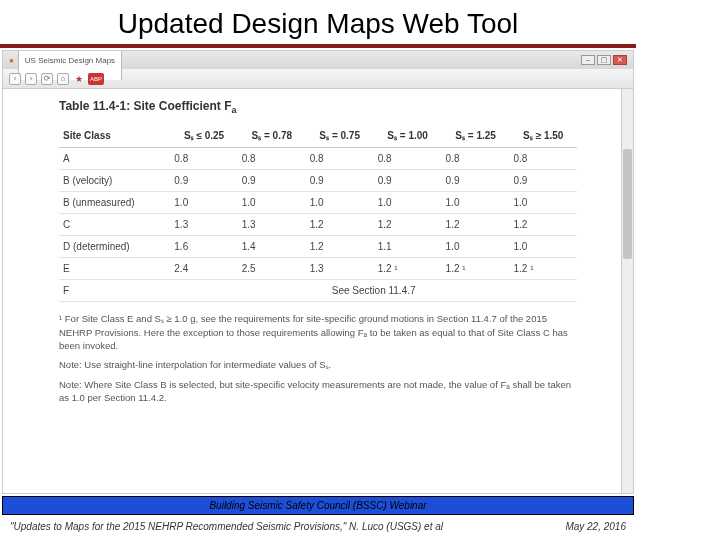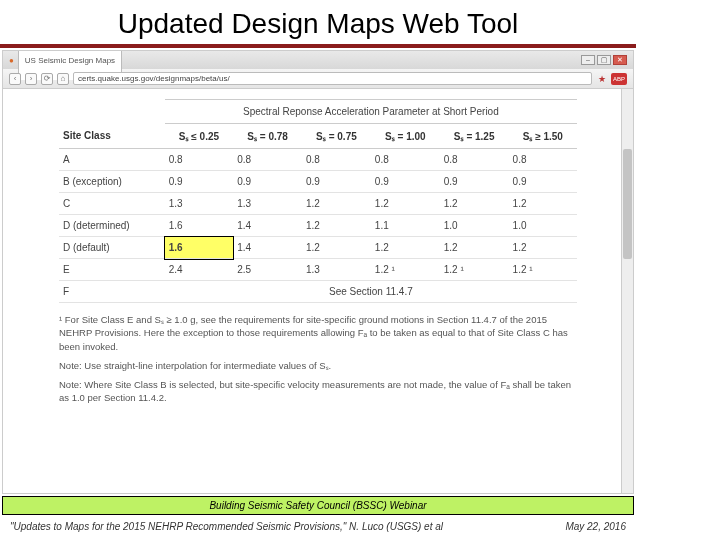--- a/index.html
+++ b/index.html
@@ -37,21 +37,21 @@
   .hlcell { background: #ffff66; outline: 1.5px solid #000; font-weight: 700; }
   .seecell { text-align: center; }
   sub { font-size: 8px; }
 
   .notes { font-size: 9.5px; color: #555; line-height: 1.4; margin-top: 10px; }
   .notes p { margin-bottom: 6px; }
 
   .scrollbar { position: absolute; right: 0; top: 38px; bottom: 0; width: 12px; background: #eee; border-left: 1px solid #ccc; }
   .thumb { position: absolute; left: 1px; right: 1px; top: 60px; height: 110px; background: #c4c4c4; border-radius: 2px; }
 
-  .ribbon { border: 1px solid #000; padding: 3px 0; text-align: center; font-size: 10px; font-style: italic; font-family: Arial, sans-serif; margin: 2px 2px 0 2px; background: #bef264; }
+  .ribbon { border: 1px solid #000; padding: 3px 0; text-align: center; font-size: 10px; font-style: italic; font-family: Arial, sans-serif; margin: 2px 2px 0 2px; background: #1d4ed8; }
 
   .footer { display: flex; justify-content: space-between; padding: 6px 10px 8px 10px; font-size: 10px; font-style: italic; color: #333; }
 </style>
 </head>
 <body>
 
 <div class="slide">
 
   <div class="title-wrap">
     <div class="title">Updated Design Maps Web Tool</div>
@@ -66,35 +66,33 @@
         <div class="winbtn">–</div>
         <div class="winbtn">▢</div>
         <div class="winbtn close">✕</div>
       </div>
     </div>
     <div class="addrbar">
       <div class="navicon">‹</div>
       <div class="navicon">›</div>
       <div class="navicon">⟳</div>
       <div class="navicon">⌂</div>
-      <div class="url">certs.quake.usgs.gov/designmaps/beta/us/</div>
       <div class="endicons">
         <div class="endicon">★</div>
         <div class="endicon" style="background:#c33;color:#fff;font-size:6px;border-radius:2px;width:16px">ABP</div>
       </div>
     </div>
 
     <div class="page">
+      <div class="tbltitle">
+        <span>Table 11.4-1: Site Coefficient </span><span>F</span><sub>a</sub>
+      </div>
 
       <table>
         <thead>
-          <tr>
-            <th style="border:none"></th>
-            <th class="thead-span" colspan="6">Spectral Reponse Acceleration Parameter at Short Period</th>
-          </tr>
           <tr id="hdr-row">
             <th>Site Class</th>
           <th>Sₛ ≤ 0.25</th>
               <th>Sₛ = 0.78</th>
               <th>Sₛ = 0.75</th>
               <th>Sₛ = 1.00</th>
               <th>Sₛ = 1.25</th>
               <th>Sₛ ≥ 1.50</th>
             </tr>
         </thead>
@@ -102,54 +100,54 @@
             <tr>
               <td>A</td>
               <td>0.8</td>
               <td>0.8</td>
               <td>0.8</td>
               <td>0.8</td>
               <td>0.8</td>
               <td>0.8</td>
             </tr>
             <tr>
-              <td>B (exception)</td>
+              <td>B (velocity)</td>
               <td>0.9</td>
               <td>0.9</td>
               <td>0.9</td>
               <td>0.9</td>
               <td>0.9</td>
               <td>0.9</td>
+            </tr>
+            <tr>
+              <td>B (unmeasured)</td>
+              <td>1.0</td>
+              <td>1.0</td>
+              <td>1.0</td>
+              <td>1.0</td>
+              <td>1.0</td>
+              <td>1.0</td>
             </tr>
             <tr>
               <td>C</td>
               <td>1.3</td>
               <td>1.3</td>
               <td>1.2</td>
               <td>1.2</td>
               <td>1.2</td>
               <td>1.2</td>
             </tr>
             <tr>
               <td>D (determined)</td>
               <td>1.6</td>
               <td>1.4</td>
               <td>1.2</td>
               <td>1.1</td>
               <td>1.0</td>
               <td>1.0</td>
-            </tr>
-            <tr>
-              <td>D (default)</td>
-              <td class="hlcell">1.6</td>
-              <td>1.4</td>
-              <td>1.2</td>
-              <td>1.2</td>
-              <td>1.2</td>
-              <td>1.2</td>
             </tr>
             <tr>
               <td>E</td>
               <td>2.4</td>
               <td>2.5</td>
               <td>1.3</td>
               <td>1.2 ¹</td>
               <td>1.2 ¹</td>
               <td>1.2 ¹</td>
             </tr>

